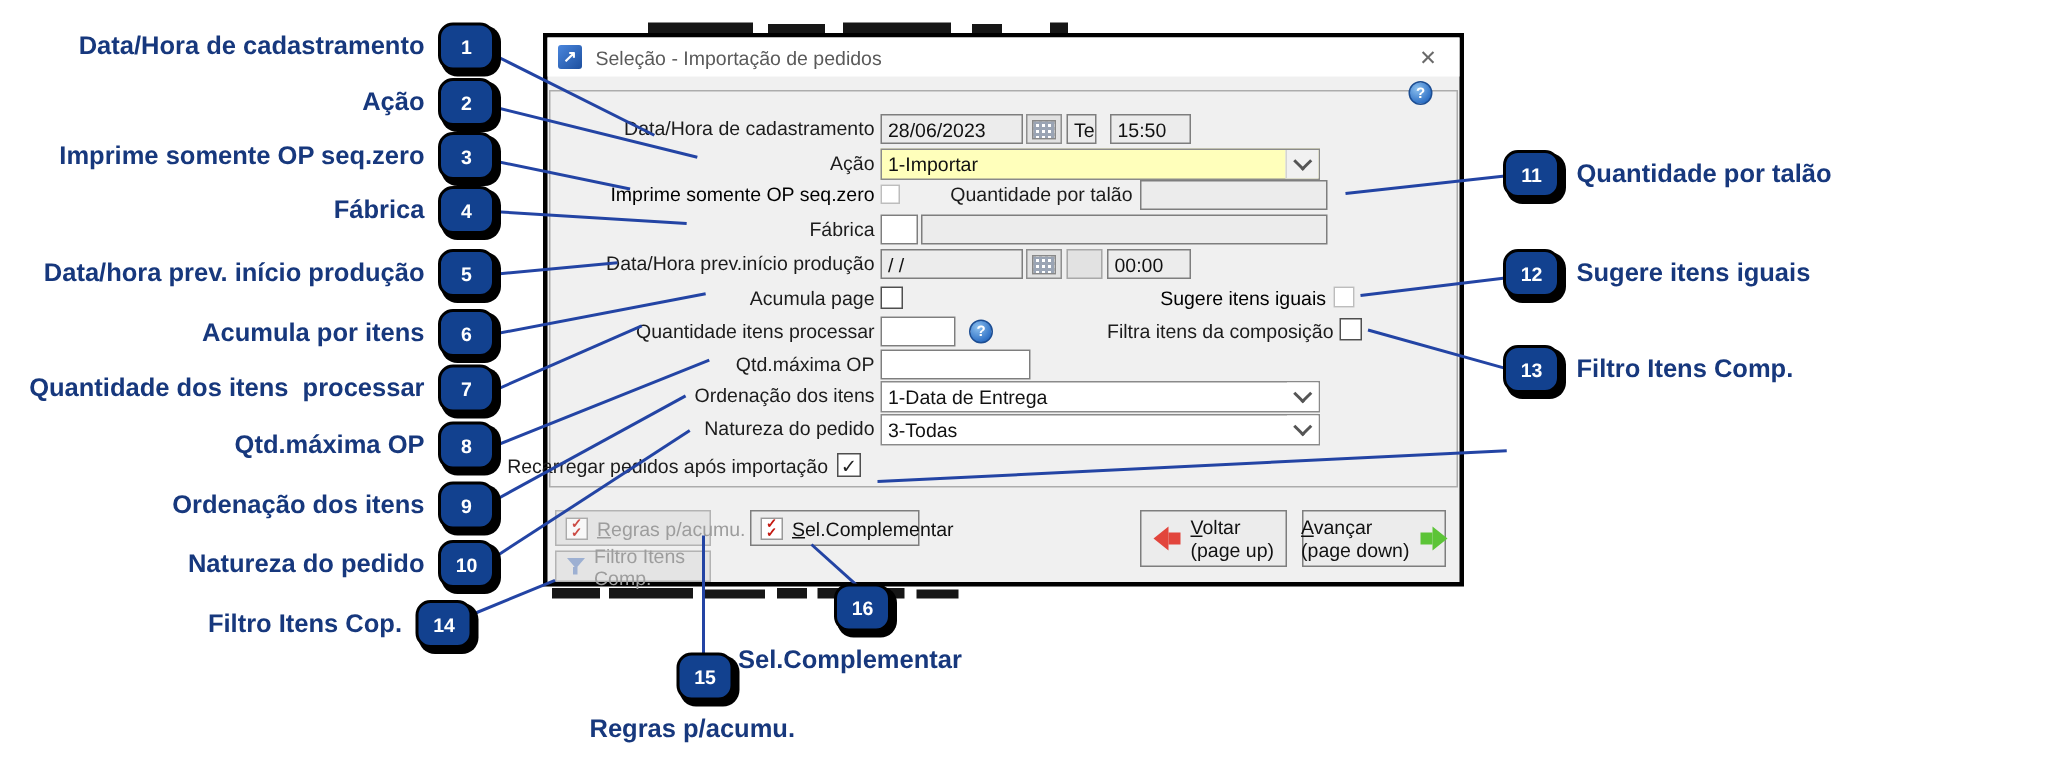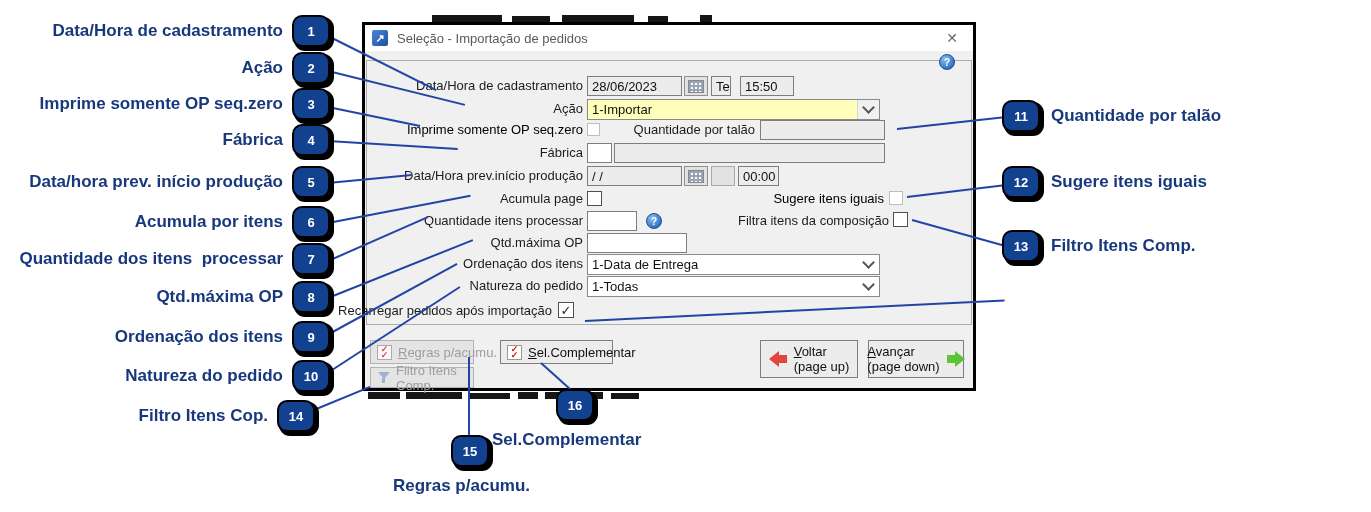--- a/index.html
+++ b/index.html
@@ -140,21 +140,21 @@
       <div class="dlabel" style="right:390px;top:92px;">Fábrica</div>
       <div class="tfield white" style="left:222px;top:92px;width:25px;"></div>
       <div class="tfield" style="left:249px;top:92px;width:271px;"></div>
 
       <div class="dlabel" style="right:390px;top:115px;">Data/Hora prev.início produção</div>
       <div class="tfield" style="left:222px;top:115px;width:95px;">/ /</div>
       <div class="calbtn" style="left:319px;top:115px;">
           <span class="calico"></span>
         </div>
       <div class="tfield noborder" style="left:346px;top:115px;width:24px;"></div>
-      <div class="tfield" style="left:373px;top:115px;width:41px;">00:00</div>
+      <div class="tfield" style="left:373px;top:115px;width:56px;">00:00</div>
 
       <div class="dlabel" style="right:390px;top:138px;">Acumula page</div>
       <div class="cb" style="left:222px;top:140px;width:15px;height:15px;"></div>
       <div class="dlabel dis" style="right:89px;top:138px;">Sugere itens iguais</div>
       <div class="cb dis" style="left:524px;top:140px;width:14px;height:14px;"></div>
 
       <div class="dlabel" style="right:390px;top:160px;">Quantidade itens processar</div>
       <div class="tfield white" style="left:222px;top:160px;width:50px;"></div>
       <div class="helpico" style="left:281px;top:162px;">?</div>
       <div class="dlabel" style="right:84px;top:160px;">Filtra itens da composição</div>
@@ -166,21 +166,21 @@
       <div class="dlabel" style="right:390px;top:203px;">Ordenação dos itens</div>
       <div class="combo plain" style="left:222px;top:203px;width:293px;">
         <span class="cval">1-Data de Entrega</span>
         <span class="combo-btn">
             <span class="chev"></span>
           </span>
       </div>
 
       <div class="dlabel" style="right:390px;top:225px;">Natureza do pedido</div>
       <div class="combo plain" style="left:222px;top:225px;width:293px;">
-        <span class="cval">1-Todas</span>
+        <span class="cval">3-Todas</span>
         <span class="combo-btn">
             <span class="chev"></span>
           </span>
       </div>
 
       <div class="dlabel" style="right:421px;top:250px;">Recarregar pedidos após importação</div>
       <div class="cb" style="left:193px;top:251px;width:16px;height:16px;">
           <span>✓</span>
         </div>
 

